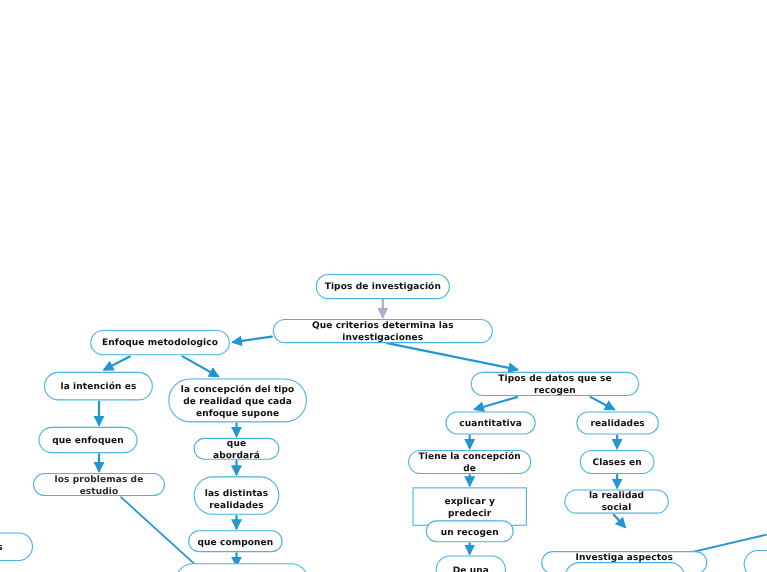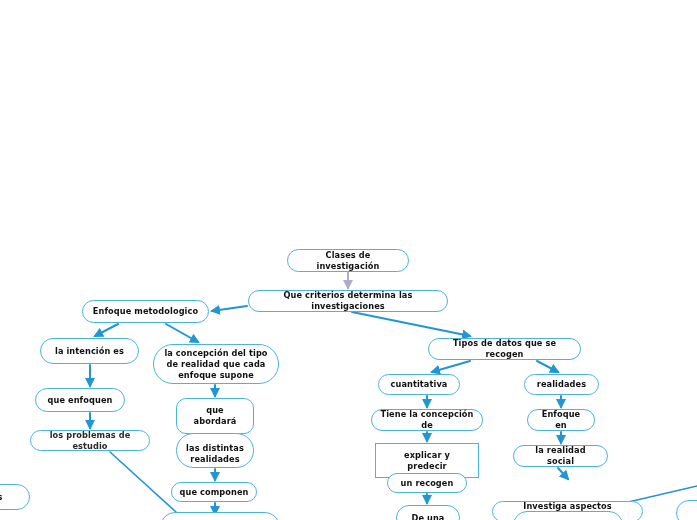--- a/index.html
+++ b/index.html
@@ -97,21 +97,21 @@
         <path d="M 561 396 L 561 407" fill="none" stroke="#2196d3" stroke-width="2" stroke-linecap="round" marker-end="url(#ah-blue)"></path>
         <path d="M 561 432 L 561 443" fill="none" stroke="#2196d3" stroke-width="2" stroke-linecap="round" marker-end="url(#ah-blue)"></path>
         <path d="M 558 468 L 568 479" fill="none" stroke="#2196d3" stroke-width="2" stroke-linecap="round" marker-end="url(#ah-blue)"></path>
         <path d="M 568 503 L 568 513" fill="none" stroke="#2196d3" stroke-width="2" stroke-linecap="round" marker-end="url(#ah-blue)"></path>
         <path d="M 697 486 L 560 518" fill="none" stroke="#2196d3" stroke-width="1.6" stroke-linecap="round"></path>
       </g>
   </svg>
 
   <div id="node-layer">
       <div class="node" style="left: 287px; top: 249px; width: 122px; height: 23px; border-radius: 11.5px;">
-        <span class="txt">Clases de investigación</span>
+        <span class="txt">Tipos de investigación</span>
       </div>
       <div class="node" style="left: 248px; top: 290px; width: 200px; height: 22px; border-radius: 11px;">
         <span class="txt">Que criterios determina las investigaciones</span>
       </div>
       <div class="node" style="left: 82px; top: 300px; width: 127px; height: 23px; border-radius: 11.5px;">
         <span class="txt">Enfoque metodologico</span>
       </div>
       <div class="node" style="left: 40px; top: 338px; width: 99px; height: 26px; border-radius: 13px;">
         <span class="txt">la intención es</span>
       </div>
@@ -119,50 +119,50 @@
         <span class="txt">la concepción del tipo
 de realidad que cada
 enfoque supone</span>
       </div>
       <div class="node" style="left: 35px; top: 388px; width: 90px; height: 24px; border-radius: 12px;">
         <span class="txt">que enfoquen</span>
       </div>
       <div class="node light" style="left: 30px; top: 430px; width: 120px; height: 21px; border-radius: 10.5px;">
         <span class="txt">los problemas de estudio</span>
       </div>
-      <div class="node" style="left: 176px; top: 398px; width: 78px; height: 36px; border-radius: 10px;">
+      <div class="node" style="left: 176px; top: 398px; width: 78px; height: 20px; border-radius: 10px;">
         <span class="txt">que abordará</span>
       </div>
       <div class="node" style="left: 176px; top: 433px; width: 78px; height: 35px; border-radius: 17.5px; align-items: flex-end;">
         <span class="txt">las distintas
 realidades</span>
       </div>
       <div class="node" style="left: 171px; top: 482px; width: 86px; height: 20px; border-radius: 10px;">
         <span class="txt">que componen</span>
       </div>
       <div class="node" style="left: 160px; top: 512px; width: 120px; height: 30px; border-radius: 15px;">
         <span class="txt"></span>
       </div>
       <div class="node" style="left: -30px; top: 484px; width: 60px; height: 26px; border-radius: 13px;">
         <span class="txt">s</span>
       </div>
       <div class="node" style="left: 428px; top: 338px; width: 153px; height: 22px; border-radius: 11px;">
         <span class="txt">Tipos de datos que se recogen</span>
       </div>
-      <div class="node" style="left: 378px; top: 374px; width: 82px; height: 21px; border-radius: 10.5px;">
+      <div class="node" style="left: 405px; top: 374px; width: 82px; height: 21px; border-radius: 10.5px;">
         <span class="txt">cuantitativa</span>
       </div>
       <div class="node" style="left: 524px; top: 374px; width: 75px; height: 21px; border-radius: 10.5px;">
         <span class="txt">realidades</span>
       </div>
       <div class="node" style="left: 371px; top: 409px; width: 112px; height: 22px; border-radius: 11px;">
         <span class="txt">Tiene la concepción de</span>
       </div>
       <div class="node" style="left: 527px; top: 409px; width: 68px; height: 22px; border-radius: 11px;">
-        <span class="txt">Enfoque en</span>
+        <span class="txt">Clases en</span>
       </div>
       <div class="node" style="left: 375px; top: 443px; width: 104px; height: 35px; border-radius: 0;">
         <span class="txt">explicar y predecir</span>
       </div>
       <div class="node" style="left: 513px; top: 445px; width: 95px; height: 22px; border-radius: 11px;">
         <span class="txt">la realidad social</span>
       </div>
       <div class="node" style="left: 387px; top: 473px; width: 80px; height: 20px; border-radius: 10px;">
         <span class="txt">un recogen</span>
       </div>

